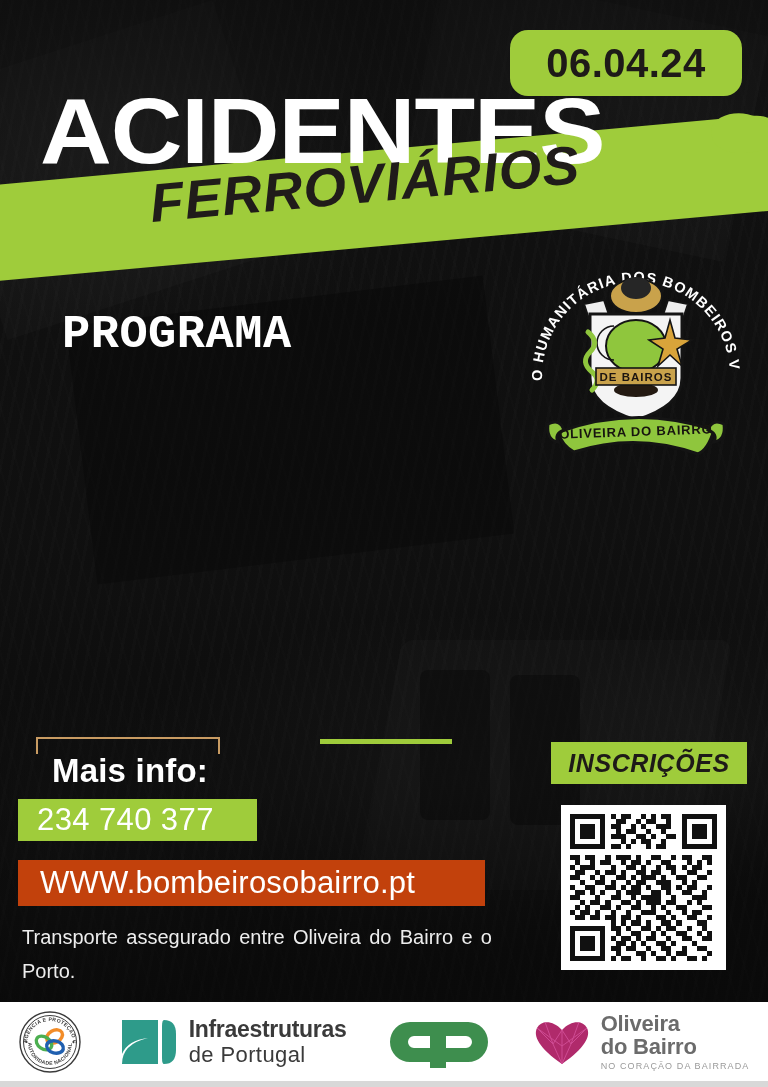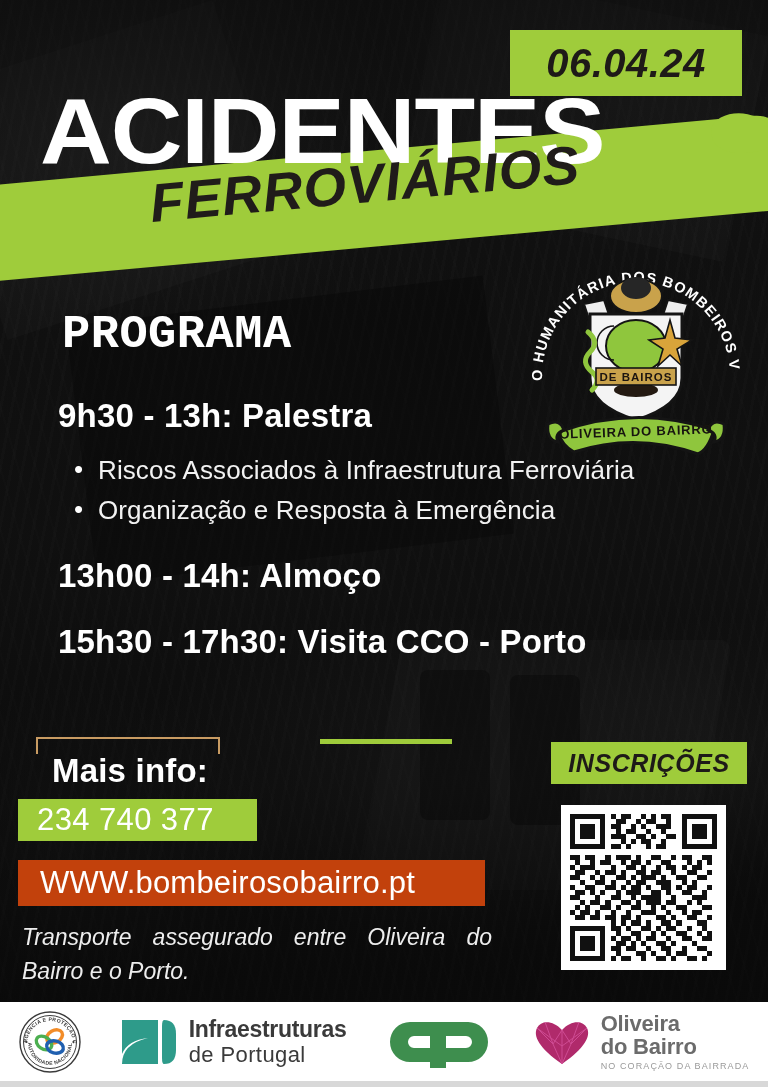--- a/index.html
+++ b/index.html
@@ -35,22 +35,23 @@
     background:
       linear-gradient(180deg, rgba(10,10,10,.80) 0%, rgba(10,10,10,.62) 22%, rgba(12,12,12,.66) 55%, rgba(8,8,8,.74) 80%, rgba(8,8,8,.85) 100%);
   }
 
   
   .date-badge{
     position:absolute; left:510px; top:30px; width:232px; height:66px;
     background:#9FCC3B;
     display:flex; align-items:center; justify-content:center;
     color:#1e1a18;
-    font-size:40px; font-weight:bold; font-style:italic;
+    font-size:40px; font-weight:bold; 
     letter-spacing:.5px;
+    border-radius:18px;
   }
 
   
   .title-wrap{ position:absolute; left:0; top:88px; width:676px; height:180px; }
   .brush{
     position:absolute; left:-30px; top:62px; width:820px; height:96px;
     background:#9FCC3B;
     transform:rotate(-5.2deg);
     border-radius:6px 30px 10px 24px;
   }
@@ -118,23 +119,22 @@
     background:#9FCC3B; display:flex; align-items:center; padding-left:19px;
     color:#ffffff; font-size:31px; letter-spacing:.4px;
   }
   .site-chip{
     position:absolute; left:18px; top:860px; width:467px; height:46px;
     background:#c2410c; display:flex; align-items:center; padding-left:22px;
     color:#ffffff; font-size:31px; letter-spacing:.2px;
   }
   .transport{
     position:absolute; left:22px; top:920px; width:470px;
-    color:#ededed; font-size:23px; line-height:34px;
+    color:#ededed; font-size:20px; line-height:34px;
     text-align:justify;
-    font-style:italic;
   }
 
   
   .insc-badge{
     position:absolute; left:551px; top:742px; width:196px; height:42px;
     background:#9FCC3B; display:flex; align-items:center; justify-content:center;
     color:#1e1a18; font-size:25px; font-weight:bold; font-style:italic;
     letter-spacing:.6px;
   }
   .qr-box{
@@ -221,31 +221,20 @@
 
       <path d="M 40,184 Q 118,156 196,182 Q 190,202 180,206 Q 118,184 56,204 Q 44,198 40,184 Z" fill="#8FC63D" stroke="#141414" stroke-width="3"></path>
       <path d="M 30,176 q 12,-6 16,6 q -10,4 -6,12 q -12,-2 -10,-18 Z" fill="#8FC63D" stroke="#141414" stroke-width="3"></path>
       <path d="M 206,176 q -12,-6 -16,6 q 10,4 6,12 q 12,-2 10,-18 Z" fill="#8FC63D" stroke="#141414" stroke-width="3"></path>
       <text x="118" y="188" font-family="Liberation Sans, sans-serif" font-size="13" font-weight="bold" fill="#17140f" text-anchor="middle" letter-spacing=".8" transform="rotate(-2 118 188)">OLIVEIRA DO BAIRRO</text>
     </svg>
   </div>
 
   <div class="programa">PROGRAMA</div>
 
-  <div class="sched">
-    <div class="sched-row">9h30 - 13h: Palestra</div>
-
-    <ul class="bullets">
-      <li>Riscos Associados à Infraestrutura Ferroviária</li>
-      <li>Organização e Resposta à Emergência</li>
-    </ul>
-
-    <div class="sched-row sp">13h00 - 14h: Almoço</div>
-    <div class="sched-row sp">15h30 - 17h30: Visita CCO - Porto</div>
-  </div>
 
   <div class="bracket"></div>
   <div class="mais-info">Mais info:</div>
   <div class="green-rule"></div>
   <div class="phone-chip">234 740 377</div>
   <div class="site-chip">WWW.bombeirosobairro.pt</div>
   <div class="transport">Transporte assegurado entre Oliveira do Bairro e o Porto.</div>
 
   <div class="insc-badge">INSCRIÇÕES</div>
   <div class="qr-box">

